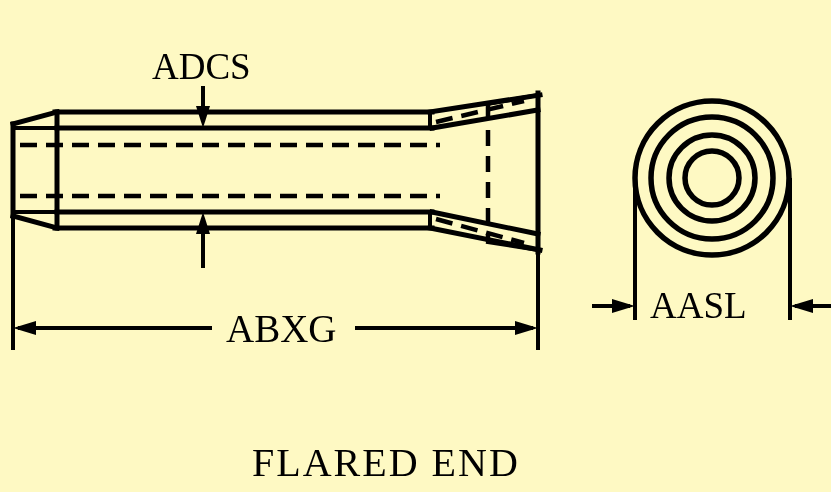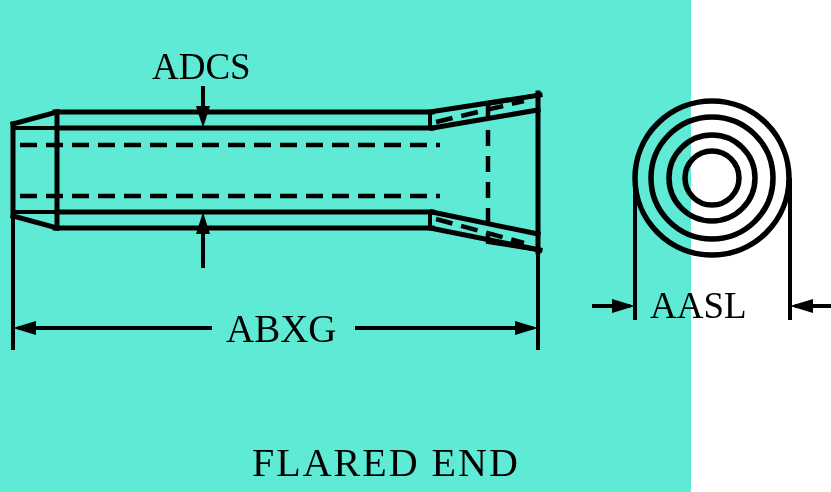--- a/index.html
+++ b/index.html
@@ -8,23 +8,23 @@
     background: #ffffff;
   }
   body {
     width: 831px;
     height: 492px;
     font-family: "Liberation Serif", "DejaVu Serif", serif;
     overflow: hidden;
   }
   #drawing-root {
     position: relative;
-    width: 691px;
+    width: 831px;
     height: 492px;
-    background: #5eead4;
+    background: #fef9c3;
   }
   svg#tech-drawing {
     display: block;
     width: 831px;
     height: 492px;
   }
   .solid-line {
     stroke: #000000;
     fill: none;
     stroke-width: 5;

